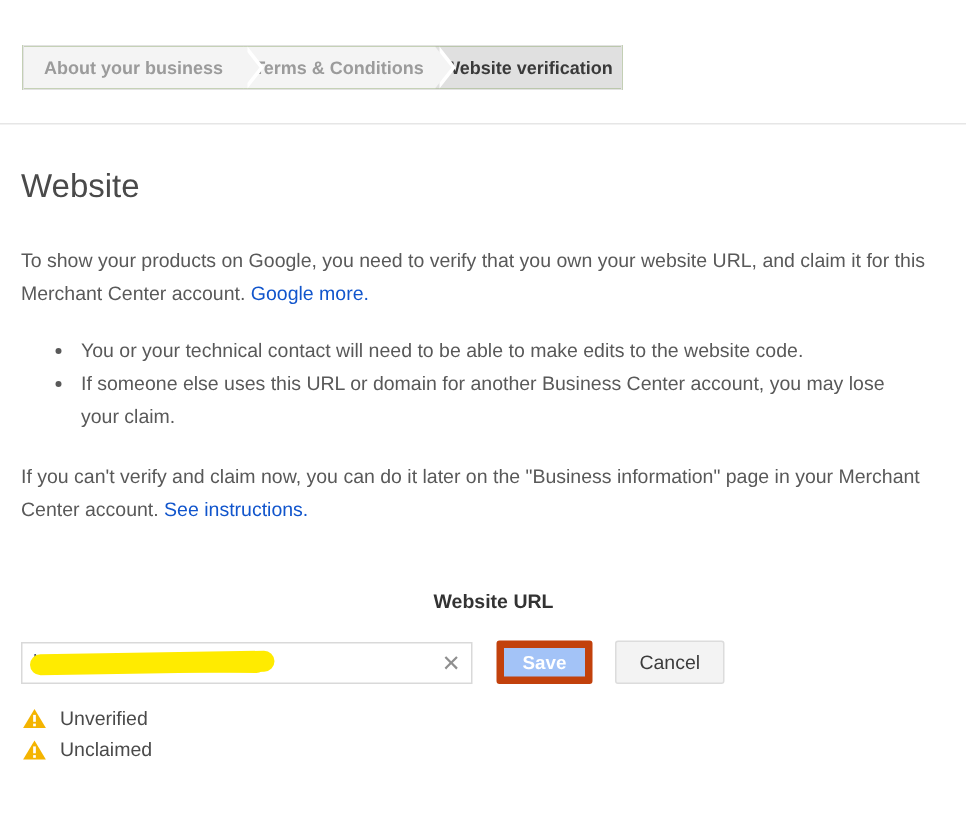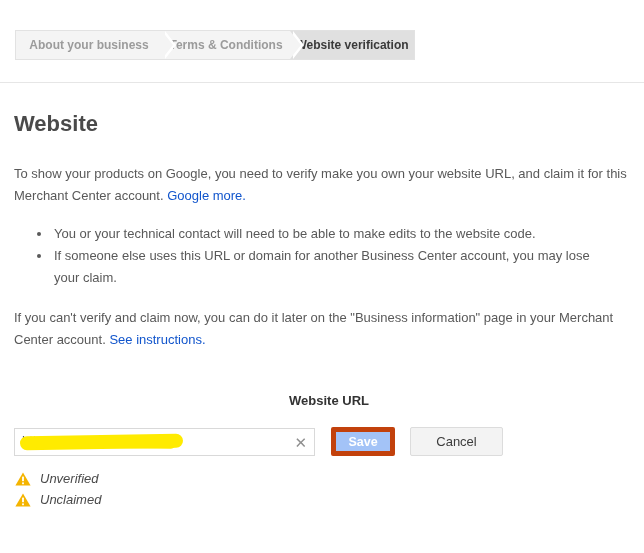--- a/index.html
+++ b/index.html
@@ -45,21 +45,21 @@
 
   .divider {
     margin-top: 22px;
     width: 644px; height: 1px;
     background: #e6e6e6;
   }
 
   
   .page-title {
     margin: 28px 0 0 14px;
-    font-size: 22px; font-weight: 700;
+    font-size: 22px; font-weight: 400;
     color: #4a4a4a;
   }
   .content {
     margin: 26px 16px 0 14px;
     width: 614px;
     font-size: 13px; line-height: 22px;
   }
   .content p { margin: 0 0 12px 0; }
   .content a { color: #1155cc; text-decoration: none; cursor: pointer; }
   .content ul { margin: 16px 12px 14px 0; padding-left: 38px; }
@@ -99,30 +99,30 @@
     height: 29px; border-radius: 2px;
     font-family: "Liberation Sans", "DejaVu Sans", sans-serif;
     cursor: pointer;
   }
   .btn-save {
     margin-left: 16px; width: 64px;
     background: #a3c3f7; border: 5px solid #c2410c;
     color: #ffffff; font-weight: bold; font-size: 12.5px;
   }
   .btn-cancel {
-    margin-left: 15px; width: 93px;
+    margin-left: 15px; width: 73px;
     background: #f3f3f3; border: 1px solid #dcdcdc;
     color: #3c3c3c; font-size: 13px;
   }
 
   
   .status-list { margin: 12px 0 0 15px; }
   .status-row { display: flex; align-items: center; height: 21px; }
   .warn-icon { width: 16px; height: 14px; flex: 0 0 16px; }
-  .status-label { margin-left: 9px; font-size: 13px; color: #4a4a4a; font-style: italic; }
+  .status-label { margin-left: 9px; font-size: 13px; color: #4a4a4a; }
 </style>
 </head>
 <body>
 
 <div class="stepper">
   <div class="step step-1">
     <span>About your business</span>
   </div>
   <div class="step step-2">
     <span>Terms &amp; Conditions</span>
@@ -130,21 +130,21 @@
   <div class="step step-3 active">
     <span>Website verification</span>
   </div>
 </div>
 
 <div class="divider"></div>
 
 <h1 class="page-title">Website</h1>
 
 <div class="content">
-  <p><span>To show your products on Google, you need to verify make you own your website URL, and claim it for this Merchant Center account. </span><a>Google more.</a></p>
+  <p><span>To show your products on Google, you need to verify that you own your website URL, and claim it for this Merchant Center account. </span><a>Google more.</a></p>
 
 
   <ul>
     <li>You or your technical contact will need to be able to make edits to the website code.</li>
     <li>If someone else uses this URL or domain for another Business Center account, you may lose your claim.</li>
   </ul>
 
   <p class="p3"><span>If you can't verify and claim now, you can do it later on the "Business information" page in your Merchant Center account. </span><a>See instructions.</a></p>
 </div>
 

